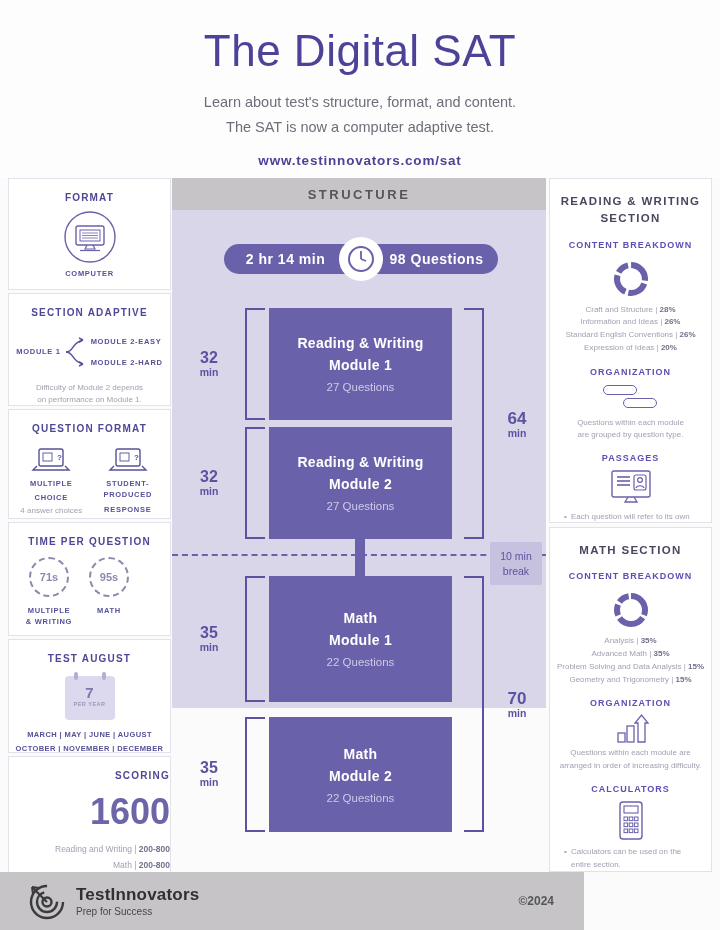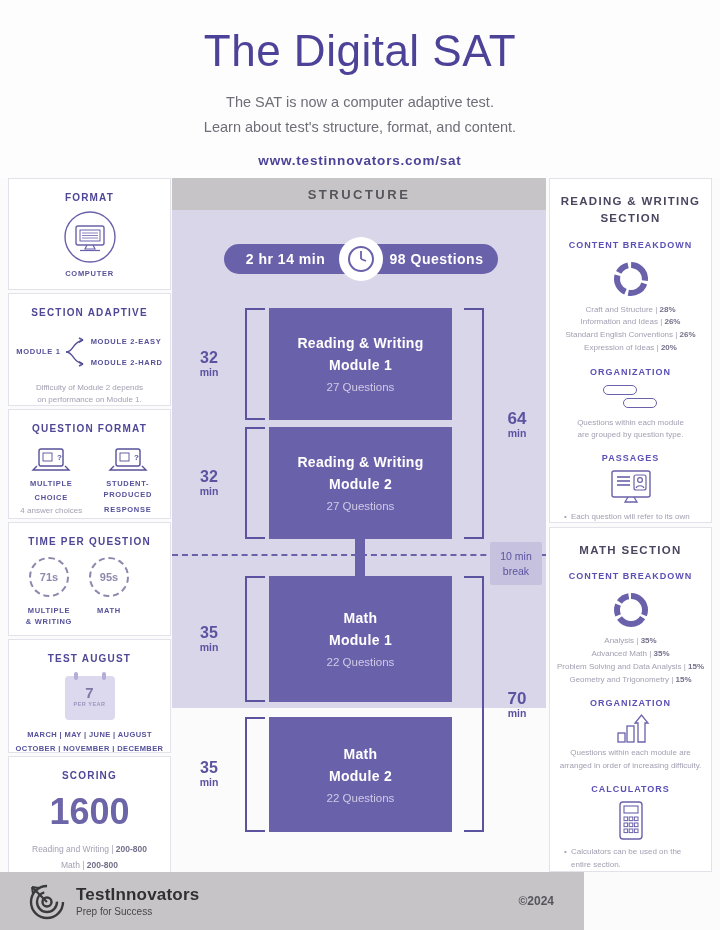--- a/index.html
+++ b/index.html
@@ -27,21 +27,21 @@
     background:#ffffff; border:1px solid #e3e2eb;
     text-align:center; overflow:hidden; flex:none;
   }
   .card-title { font-size:10px; font-weight:700; color:#4e4796; letter-spacing:1.2px; margin-top:13px; }
   .caps-label { font-size:7.5px; font-weight:700; color:#55519a; letter-spacing:0.7px; line-height:1.5; }
   .light-text { font-size:8px; color:#a3a0b2; line-height:1.55; }
   .subhead { font-size:9px; font-weight:700; color:#5a50b5; letter-spacing:1px; }
 
   
   .c-format { height:112px; } .c-adaptive { height:113px; } .c-qformat { height:110px; }
-  .c-time { height:114px; } .c-dates { height:114px; } .c-scoring { height:150px; }
+  .c-time { height:114px; } .c-dates { height:114px; } .c-scoring { height:150px;text-align:right; }
 
   .icon-circle { width:54px; height:54px; margin:7px auto 4px; }
 
   .branch-row { display:flex; align-items:center; justify-content:center; margin-top:16px; gap:3px; }
   .branch-right { display:flex; flex-direction:column; gap:9px; text-align:left; }
   .adaptive-note { margin-top:12px; }
 
   .qf-row { display:flex; justify-content:space-around; padding:0 4px; margin-top:9px; }
   .qf-item { width:76px; }
   .qf-item .caps-label { margin-top:3px; }
@@ -142,22 +142,22 @@
   svg { display:block; }
 </style>
 </head>
 <body>
 
 <div class="page">
 
   <div class="header">
     <div class="title">The Digital SAT</div>
     <div class="subtitle">
+      <div>Learn about test's structure, format, and content.</div>
       <div>The SAT is now a computer adaptive test.</div>
-      <div>Learn about test's structure, format, and content.</div>
     </div>
     <div class="url">www.testinnovators.com/sat</div>
   </div>
 
   <div class="sidecol left-col">
 
     <div class="card c-format">
       <div class="card-title">FORMAT</div>
       <div class="icon-circle">
         <svg width="54" height="54" viewBox="0 0 54 54">

